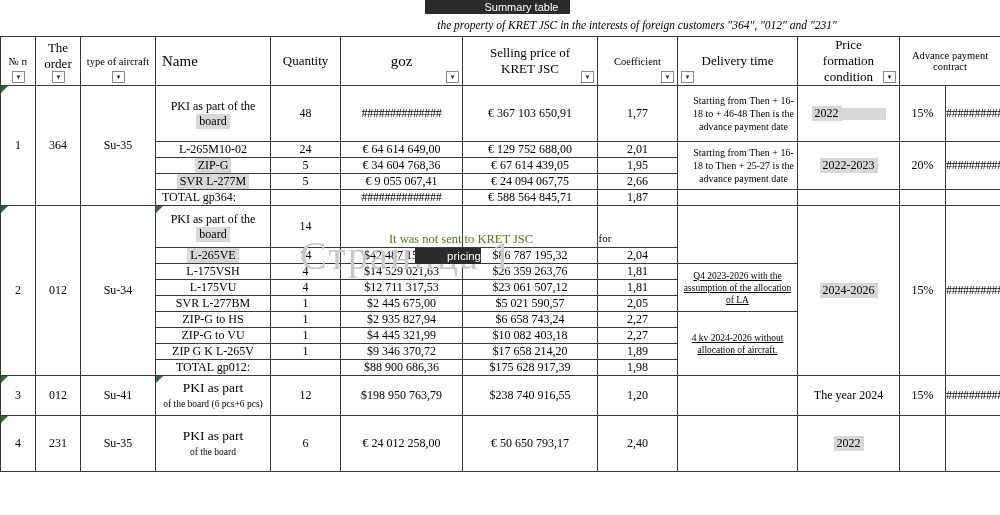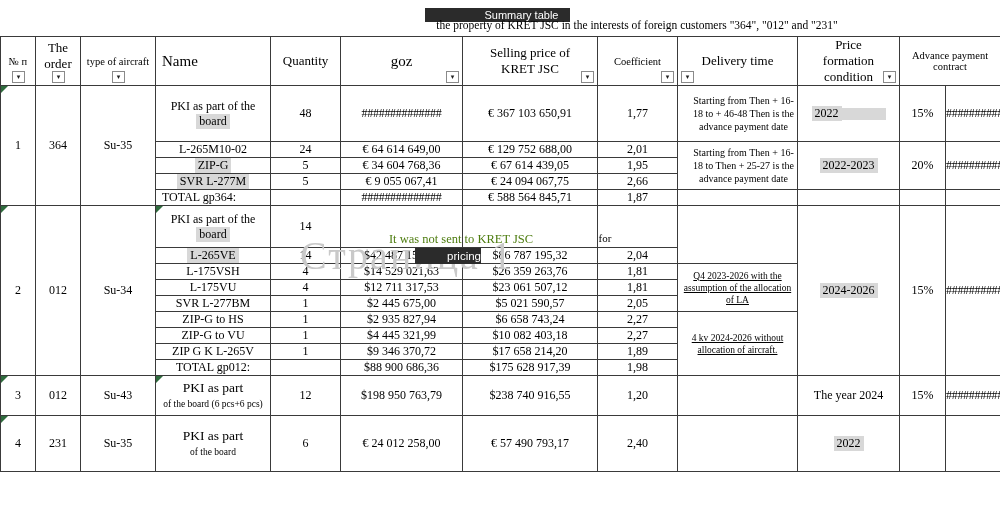--- a/index.html
+++ b/index.html
@@ -14,30 +14,31 @@
     overflow: hidden;
     background: #ffffff;
   }
 
   
   .banner-wrap {
     position: absolute;
     left: 274px; top: 0px; width: 726px; height: 36px;
   }
   .banner-title {
-    position: absolute; left: 151px; top: 8px; width: 145px; height: 14px;
+    position: absolute; left: 151px; top: 0px; width: 145px; height: 14px;
     background: #2b2b2b; color: #ffffff;
     font-size: 11px; line-height: 14px; text-align: center;
     font-family: "Liberation Sans", sans-serif;
     padding-left: 48px;
   }
   .banner-sub {
     position: absolute; left: 0px; top: 15px; width: 726px; height: 20px;
     font-size: 11.5px; line-height: 20px; text-align: center; color: #000;
     font-family: "Liberation Serif", serif;
+    font-style: italic;
   }
 
   
   table.grid {
     position: absolute;
     left: 0px; top: 36px;
     width: 1000px;
     border-collapse: collapse;
     table-layout: fixed;
   }
@@ -387,21 +388,21 @@
       <td class="money bold"><span>$175 628 917,39</span></td>
       <td class="num"><span>1,98</span></td>
     </tr>
 
     <tr>
       <td class="num rel" style="height:40px">
         <span class="tri"></span>
         <span>3</span>
       </td>
       <td class="num bold"><span>012</span></td>
-      <td class="nm-big"><span>Su-43</span></td>
+      <td class="nm-big"><span>Su-41</span></td>
       <td class="nm rel">
         <span class="tri"></span>
         <span class="nm-big">PKI as part</span><br>
         <span class="tiny">of the board (6 pcs+6 pcs)</span>
       </td>
       <td class="num bold"><span>12</span></td>
       <td class="money bold"><span>$198 950 763,79</span></td>
       <td class="money bold"><span>$238 740 916,55</span></td>
       <td class="num"><span>1,20</span></td>
       <td>
@@ -418,21 +419,21 @@
         <span>4</span>
       </td>
       <td class="num bold"><span>231</span></td>
       <td class="nm-big"><span>Su-35</span></td>
       <td class="nm">
         <span class="nm-big">PKI as part</span><br>
         <span class="tiny">of the board</span>
       </td>
       <td class="num bold"><span>6</span></td>
       <td class="money-eu bold"><span>€ 24 012 258,00</span></td>
-      <td class="money-eu bold"><span>€ 57 490 793,17</span></td>
+      <td class="money-eu bold"><span>€ 50 650 793,17</span></td>
       <td class="num"><span>2,40</span></td>
       <td>
             <span class="dt"></span>
           </td>
       <td>
         <span class="grey-box">2022</span>
       </td>
       <td class="nm"><span></span></td>
       <td class="hashes"><span></span></td>
     </tr>

